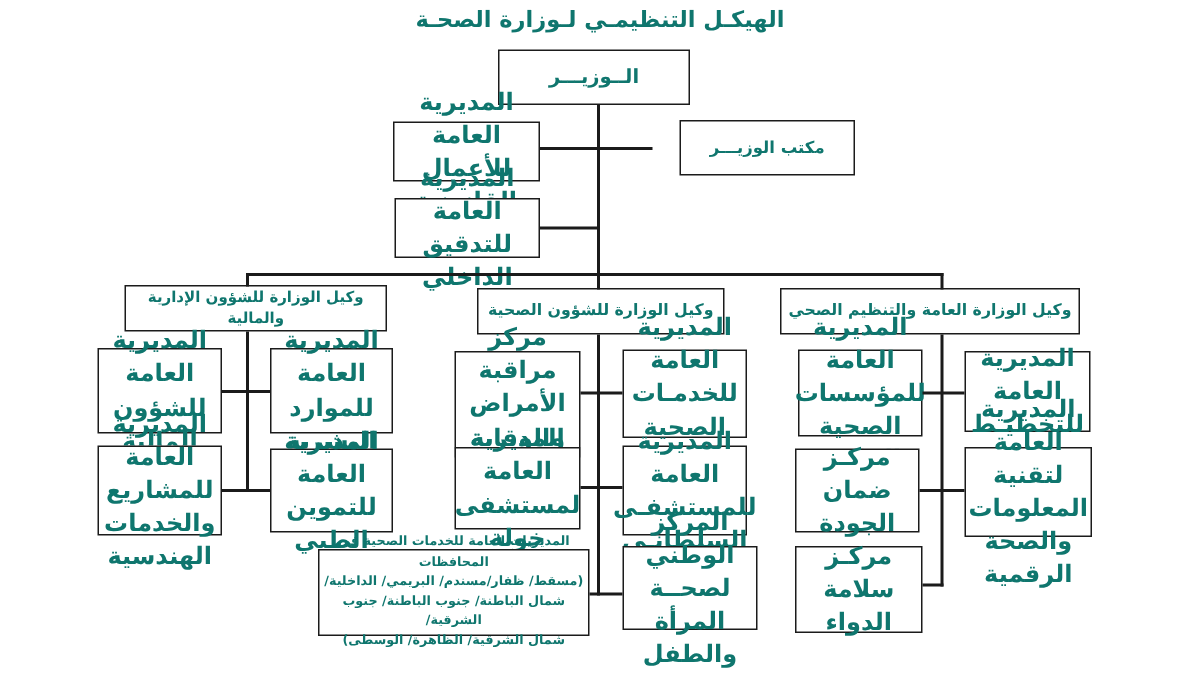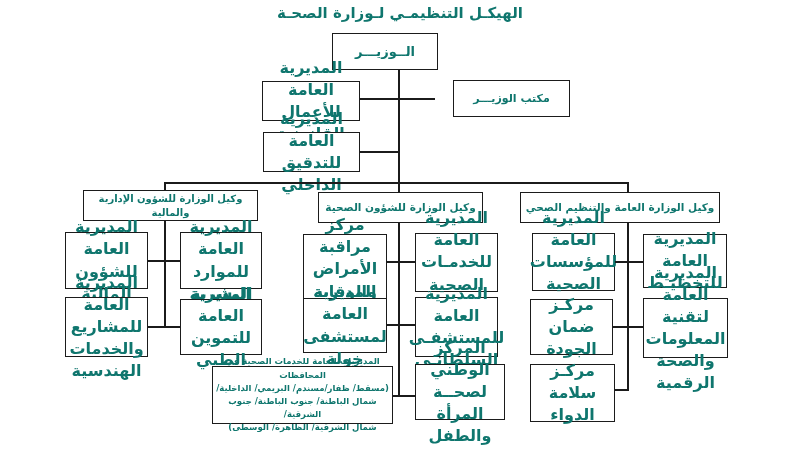--- a/index.html
+++ b/index.html
@@ -15,21 +15,21 @@
   .box{
     position:absolute;box-sizing:border-box;background:#fff;
     border:1.5px solid #1b1b1b;
     display:flex;align-items:center;justify-content:center;
     text-align:center;font-weight:bold;font-size:16px;line-height:1.38;
     direction:rtl;white-space:pre-line;padding:1px 2px;
   }
   .ln{position:absolute;background:#1b1b1b;}
 
   
-  .n-minister{left:332px;top:33px;width:106px;height:37px;font-size:13px;}
+  .n-minister{left:332px;top:33px;width:128px;height:37px;font-size:13px;}
   .n-office{left:453px;top:80px;width:117px;height:37px;font-size:11px;}
   .n-legal{left:262px;top:81px;width:98px;height:40px;}
   .n-audit{left:263px;top:132px;width:97px;height:40px;}
   .n-wak-admin{left:83px;top:190px;width:175px;height:31px;font-size:10px;}
   .n-wak-health{left:318px;top:192px;width:165px;height:31px;font-size:10.5px;}
   .n-wak-plan{left:520px;top:192px;width:200px;height:31px;font-size:10.5px;}
   .n-financial{left:65px;top:232px;width:83px;height:57px;}
   .n-hr{left:180px;top:232px;width:82px;height:57px;}
   .n-projects{left:65px;top:297px;width:83px;height:60px;}
   .n-supply{left:180px;top:299px;width:82px;height:56px;}

